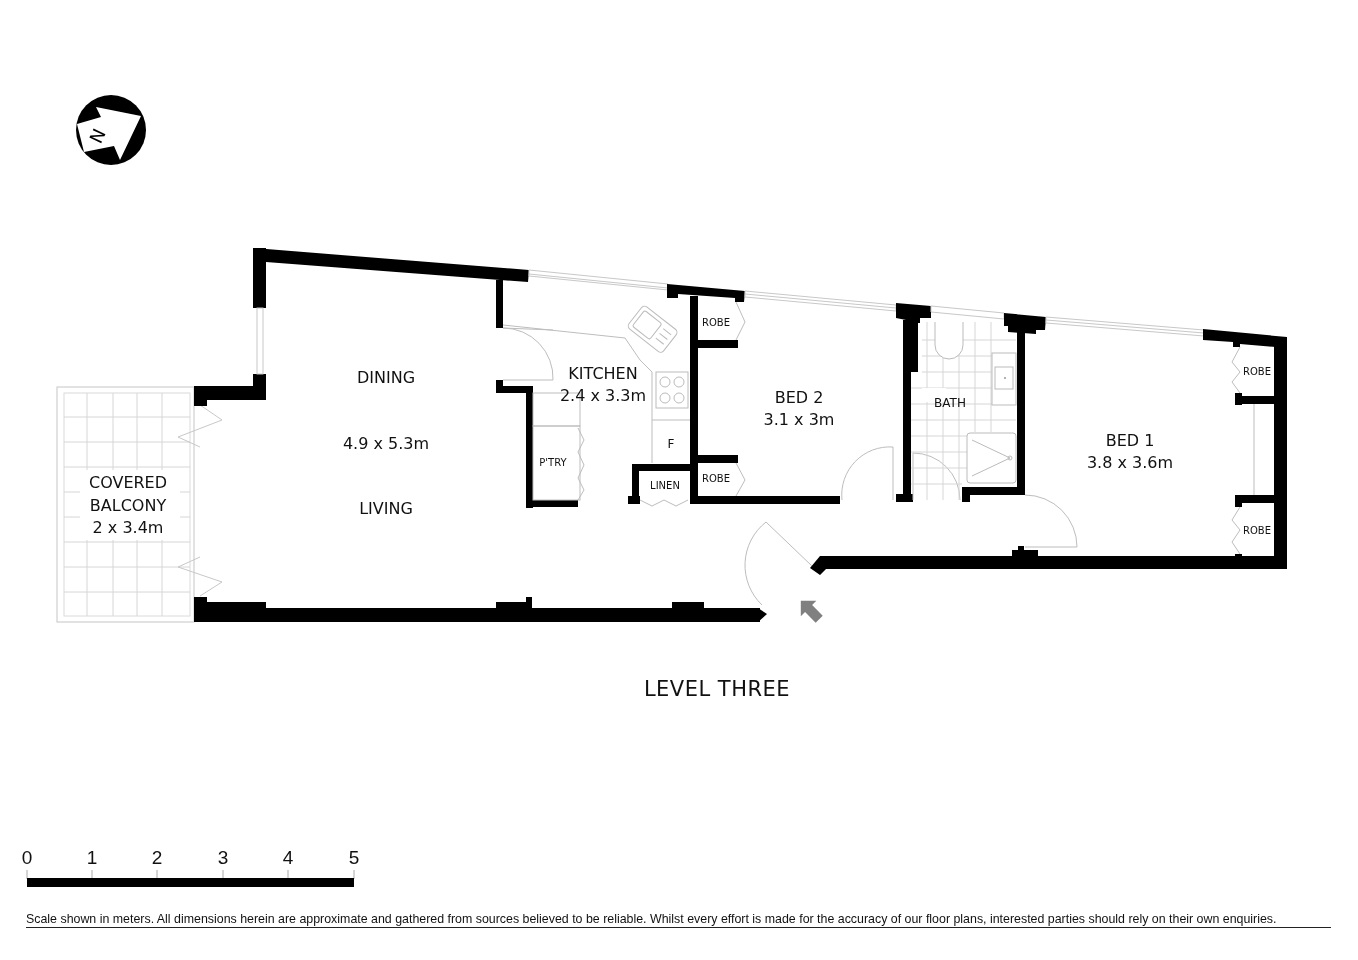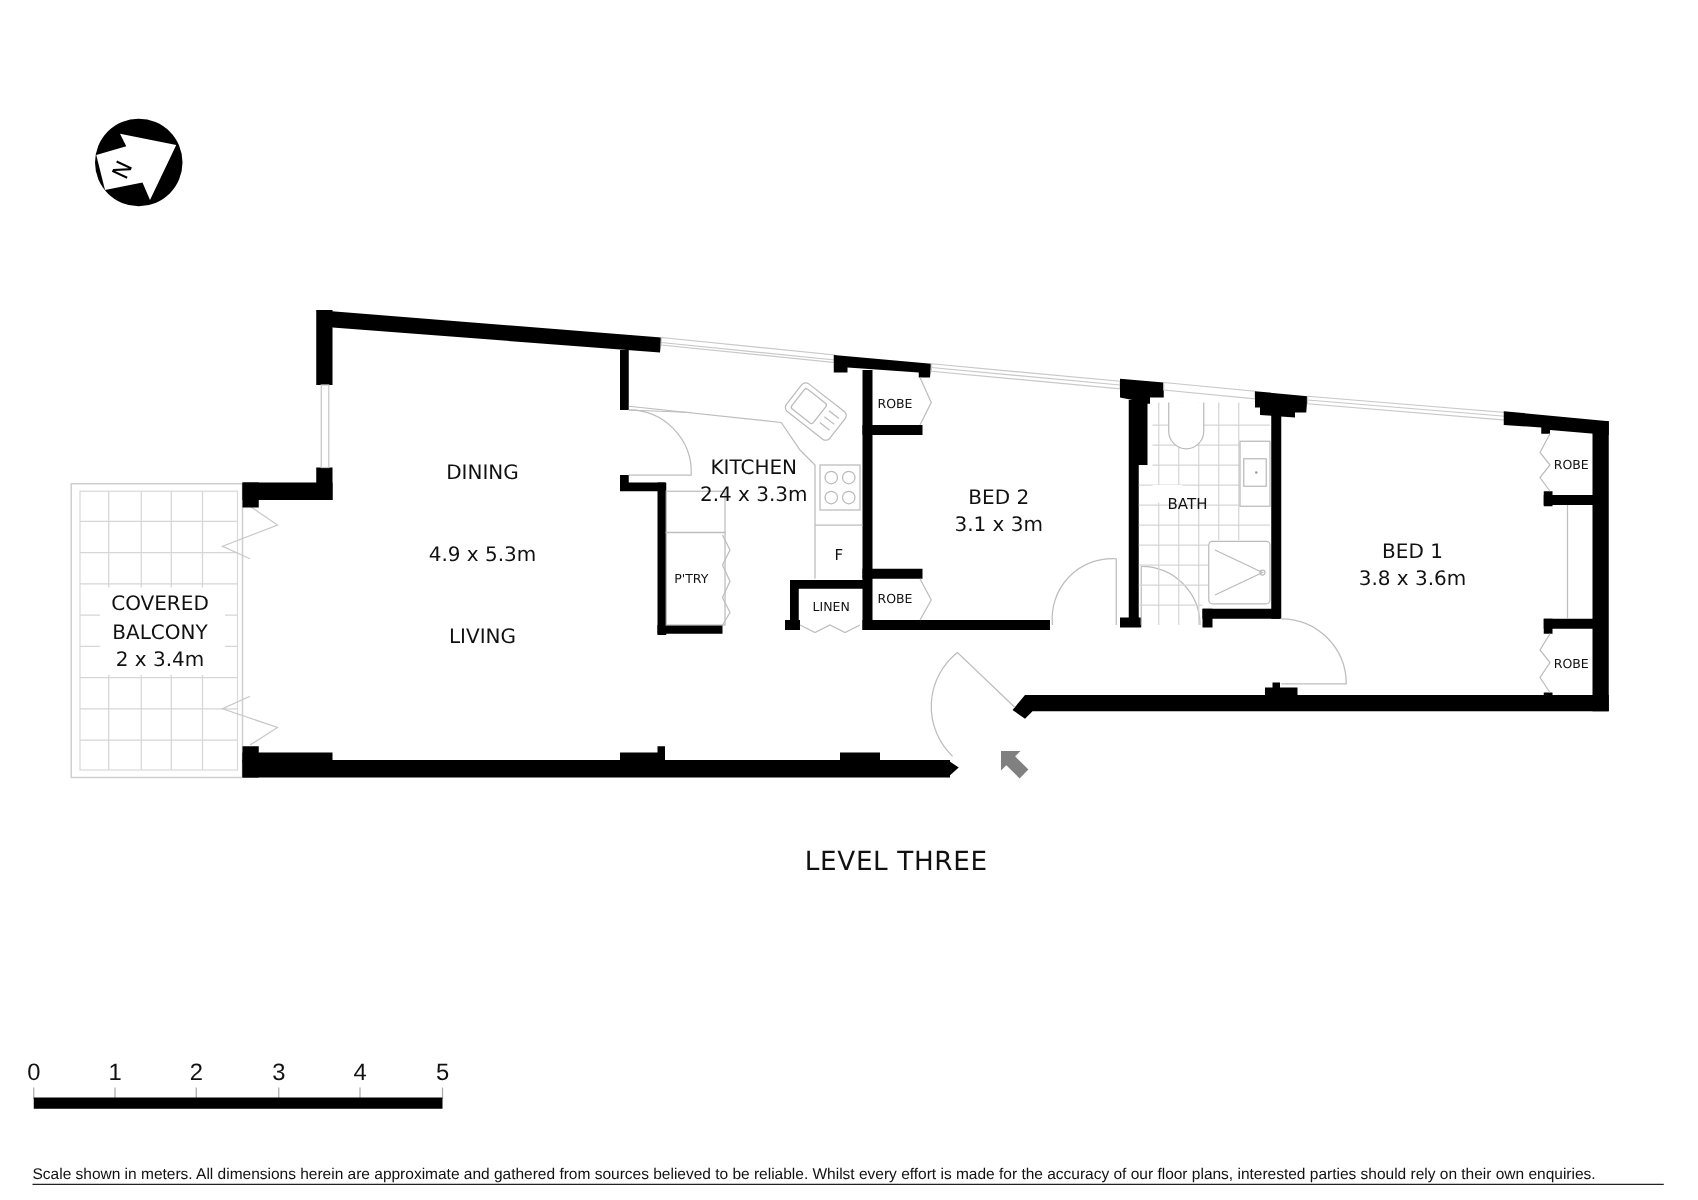--- a/index.html
+++ b/index.html
@@ -7,21 +7,21 @@
   #plan { position:absolute; left:0; top:0; width:1358px; height:960px; }
   .lbl { font-family:"DejaVu Sans", sans-serif; fill:#111; text-anchor:middle; }
   .lbl-lg { font-size:16px; }
   .lbl-sm { font-size:10px; }
   .lbl-level { font-size:21px; letter-spacing:0.5px; }
   .wall { fill:#000; }
   .thin { fill:none; stroke:#bdbdbd; stroke-width:1; }
   .thin-d { fill:none; stroke:#c8c8c8; stroke-width:1; }
   .grid { stroke:#d6d6d6; stroke-width:1; }
   .scale-num { font-family:"Liberation Sans", sans-serif; font-size:19px; fill:#111; text-anchor:middle; }
-  .disclaimer { position:absolute; left:26px; top:932px; width:1305px; font-family:"Liberation Sans", sans-serif; font-size:12.4px; color:#111; border-bottom:1.5px solid #222; padding-bottom:1px; white-space:nowrap; }
+  .disclaimer { position:absolute; left:26px; top:912px; width:1305px; font-family:"Liberation Sans", sans-serif; font-size:12.4px; color:#111; border-bottom:1.5px solid #222; padding-bottom:1px; white-space:nowrap; }
 </style>
 </head>
 <body>
 
 <svg id="plan" viewBox="0 0 1358 960" xmlns="http://www.w3.org/2000/svg">
 
   <g>
     <circle cx="111" cy="130" r="35" fill="#000"></circle>
     <path d="M96,107 L141,116 L120,160 L114,146 L84,152 L77,124 L101,117 Z" fill="#fff"></path>
     <text x="98" y="142" font-size="18" font-family="DejaVu Sans, sans-serif" fill="#000" text-anchor="middle" transform="rotate(-65 98 136)">N</text>

